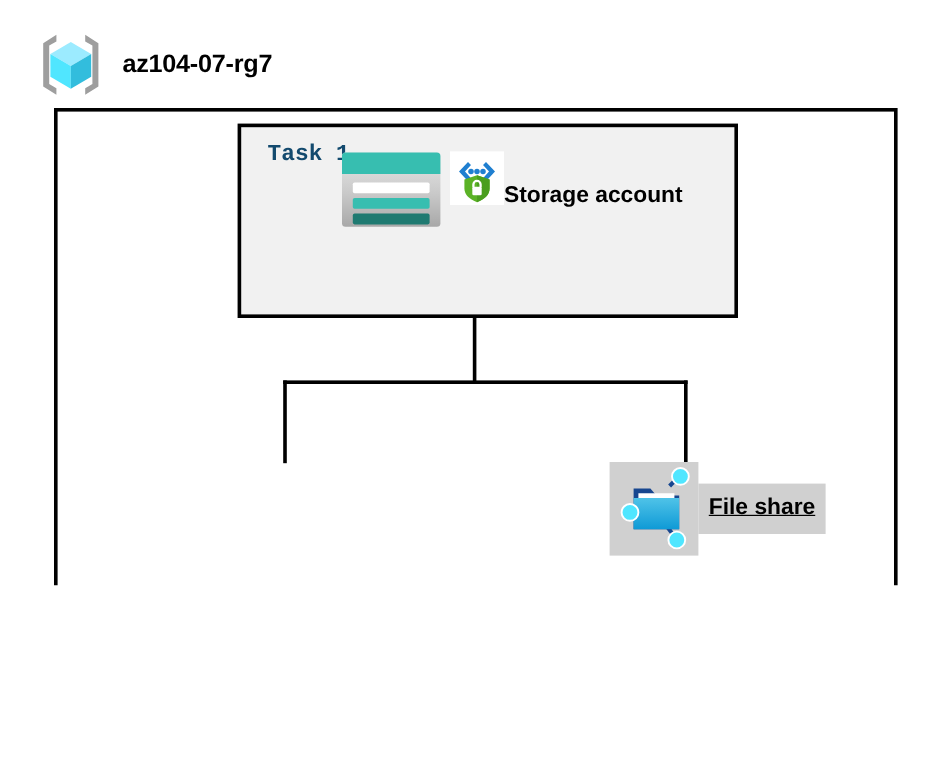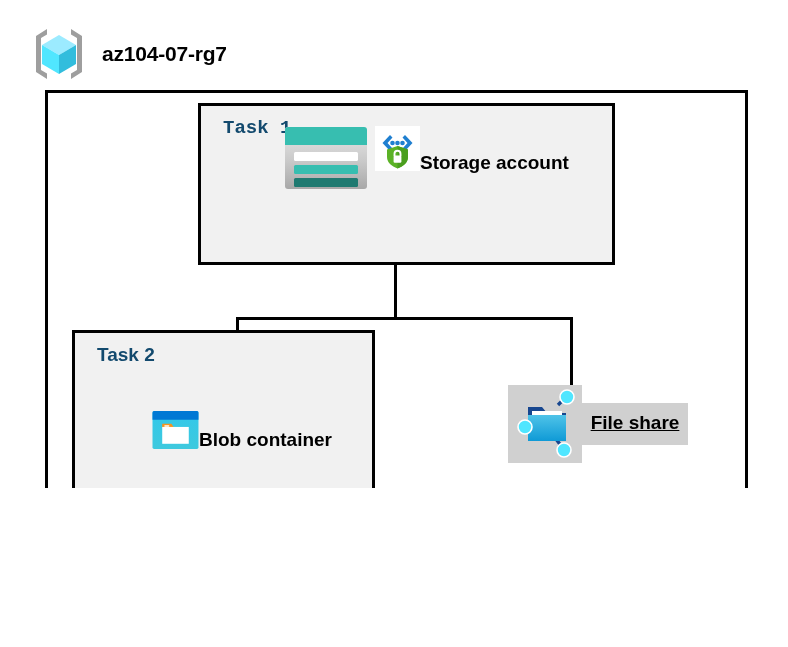--- a/index.html
+++ b/index.html
@@ -192,44 +192,21 @@
         <path d="M22.5 20 L33 23.5 V31 C33 36.5 28.5 40 22.5 42.5 Z" fill="#4a9e1e"></path>
 
         <path d="M19.5 30 V27.8 A3 3 0 0 1 25.5 27.8 V30" fill="none" stroke="#ffffff" stroke-width="1.9"></path>
 
         <rect x="18.6" y="29.6" width="7.8" height="7.2" rx="1.2" fill="#ffffff"></rect>
       </svg>
     </div>
     <div class="node-caption">Storage account</div>
   </div>
 
-  <div class="task-box" id="task-2">
-    <div class="task-label">Task 2</div>
-  </div>
-
-  <div class="node" id="node-blob">
-    <svg width="92" height="76" viewBox="0 0 92 76">
-      <defs>
-        <linearGradient id="blobBody" x1="0" y1="0" x2="0" y2="1">
-          <stop offset="0%" stop-color="#32c8ea"></stop>
-          <stop offset="100%" stop-color="#3ec9de"></stop>
-        </linearGradient>
-      </defs>
-
-      <rect x="1" y="1" width="90" height="74" rx="3" fill="url(#blobBody)"></rect>
-
-      <path d="M4 1 H88 A3 3 0 0 1 91 4 V18 H1 V4 A3 3 0 0 1 4 1 Z" fill="#0078d4"></path>
-
-      <path d="M20 26 H38 L43 33 H20 Z" fill="#f7941e"></path>
-      <rect x="24" y="28.5" width="10" height="3.2" rx="1.4" fill="#ffffff"></rect>
-
-      <rect x="20" y="32" width="52" height="33" fill="#ffffff"></rect>
-    </svg>
-    <div class="node-caption">Blob container</div>
-  </div>
+
 
 
   <div class="node" id="node-fileshare">
     <div id="fileshare-icon-bg">
       <svg width="74" height="74" viewBox="0 0 74 74">
         <defs>
           <linearGradient id="fsFolder" x1="0" y1="0" x2="0" y2="1">
             <stop offset="0%" stop-color="#4fc3e8"></stop>
             <stop offset="100%" stop-color="#0f9ad6"></stop>
           </linearGradient>

